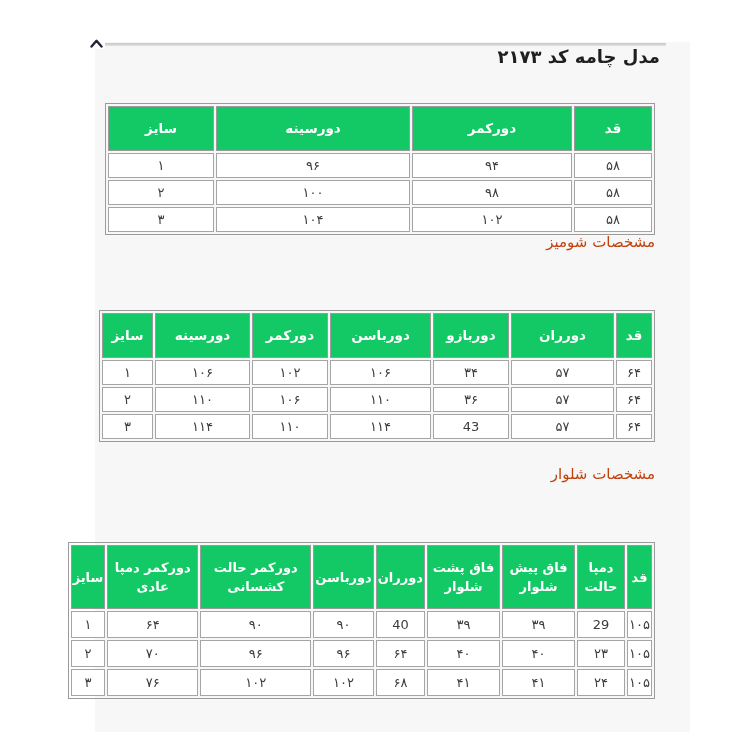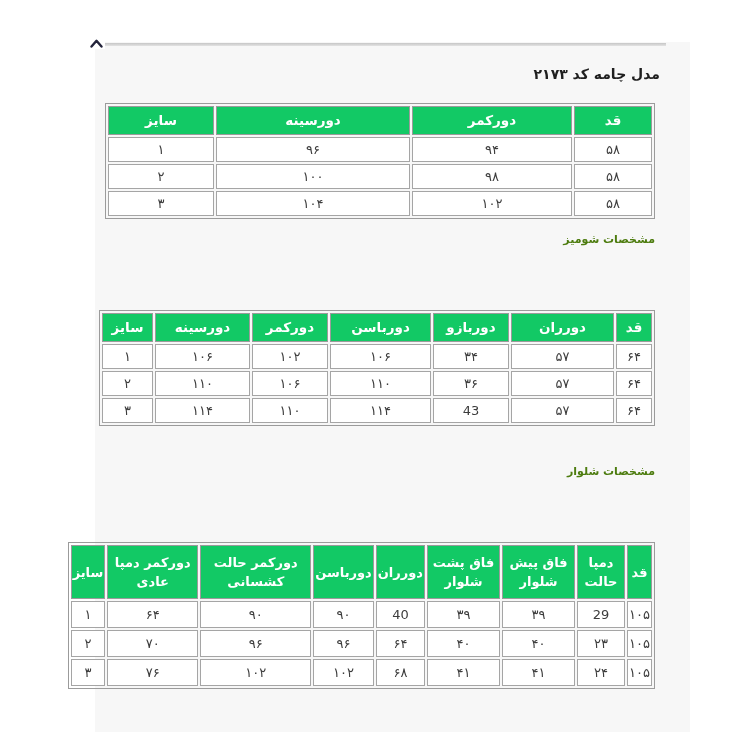--- a/index.html
+++ b/index.html
@@ -15,37 +15,37 @@
   .topline{
     position:absolute;left:105px;top:43px;width:561px;height:3px;
     background:linear-gradient(#c6c6c6,#e3e3e3);
   }
   .scroll-caret{
     position:absolute;left:87px;top:35px;width:18px;height:14px;
     cursor:pointer;background:#ffffff;display:flex;align-items:center;justify-content:center;
   }
   .page-title{
     position:absolute;top:46px;right:90px;direction:rtl;text-align:center;
-    font-size:14px;font-weight:bold;color:#1f1f1f;letter-spacing:0;margin-top:20px;
+    font-size:18px;font-weight:bold;color:#1f1f1f;letter-spacing:0;
   }
   .section-label{
     position:absolute;right:95px;direction:rtl;text-align:right;
-    font-size:11px;color:#4d7c0f;font-weight:bold;
+    font-size:15px;color:#c2410c;
   }
   .label-shomiz{top:233px;}
   .label-shalvar{top:465px;text-align:center;}
 
   table.spec{
     position:absolute;right:95px;direction:rtl;
     border-collapse:separate;border-spacing:2px;
     border:1px solid #9b9b9b;table-layout:fixed;background:transparent;
   }
   table.spec th{
     background:#12c965;color:#ffffff;font-weight:bold;font-size:13.5px;
-    border:1px solid #9b9b9b;text-align:center;padding:4px 1px;
+    border:1px solid #9b9b9b;text-align:center;padding:12px 1px;
     overflow:visible;white-space:normal;line-height:19px;box-sizing:border-box;
   }
   table.spec td{
     background:#ffffff;color:#3c3c3c;font-size:13px;
     border:1px solid #a5a5a5;text-align:center;padding:0 1px;
     box-sizing:border-box;overflow:visible;white-space:nowrap;
   }
   #t1{top:103px;}
   #t2{top:310px;}
   #t3{top:542px;}

